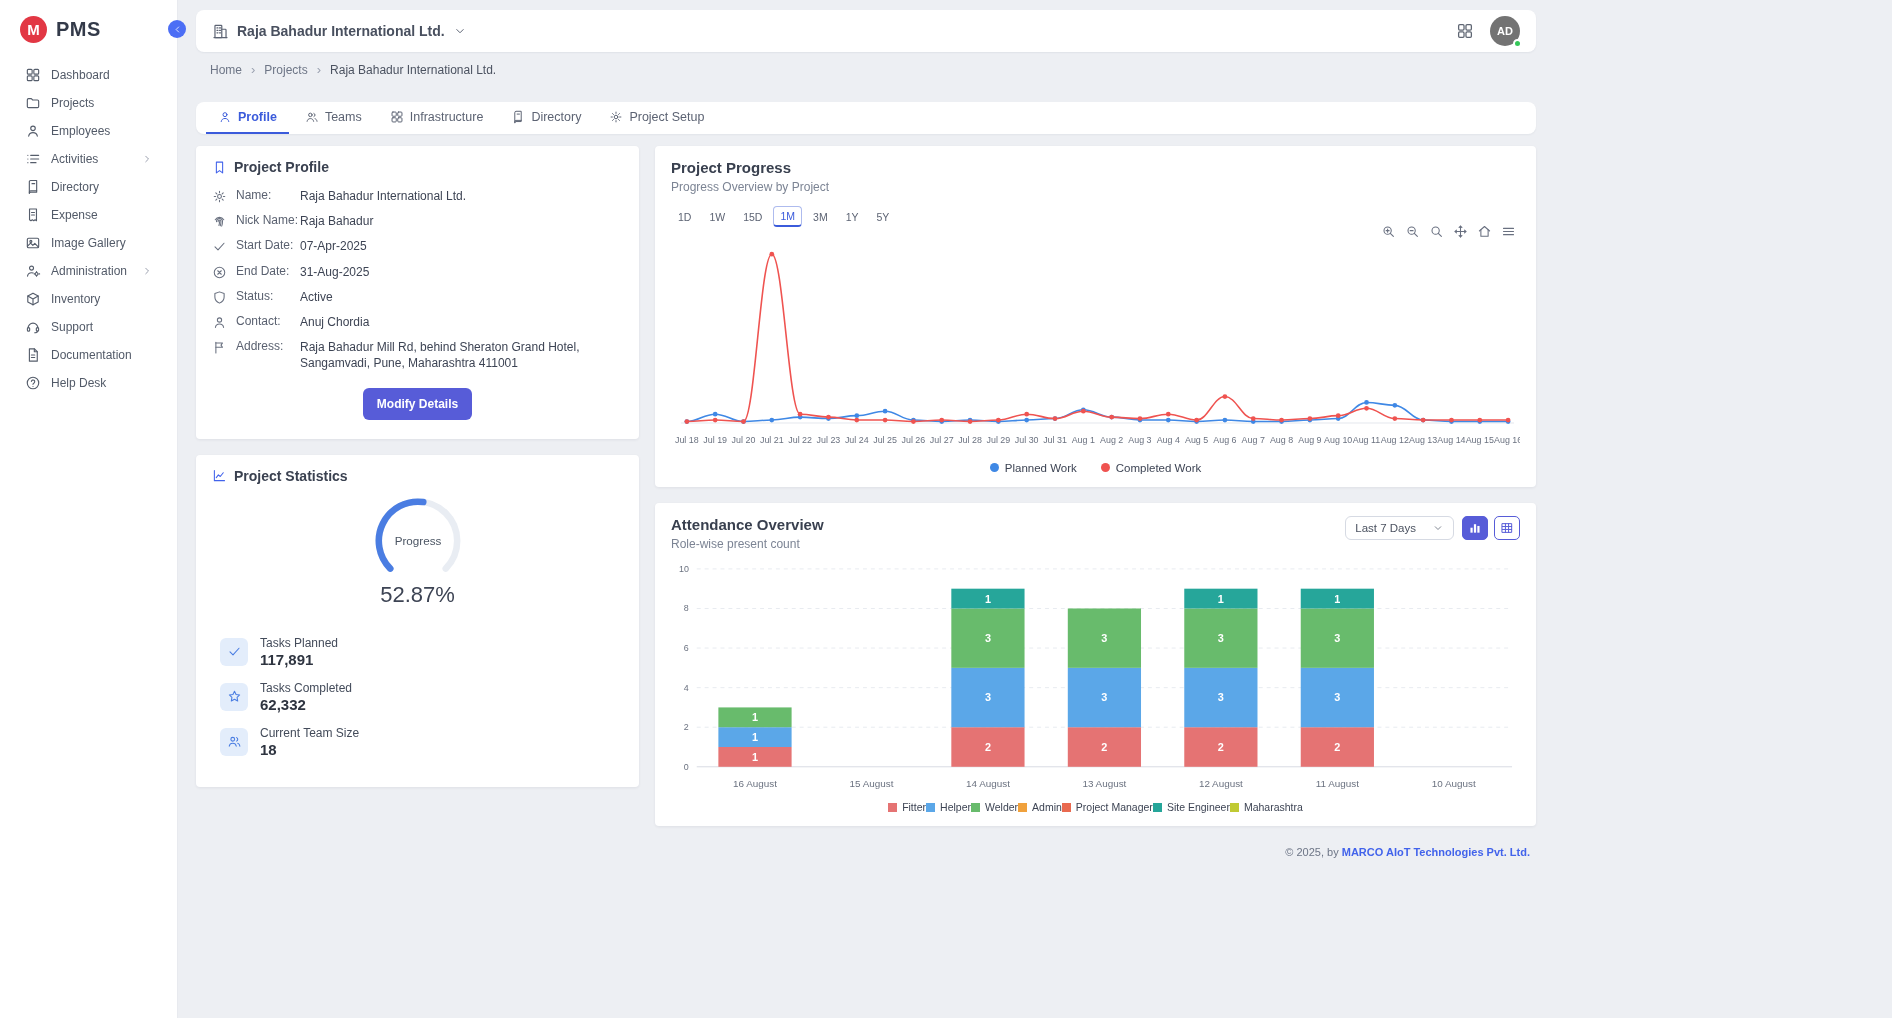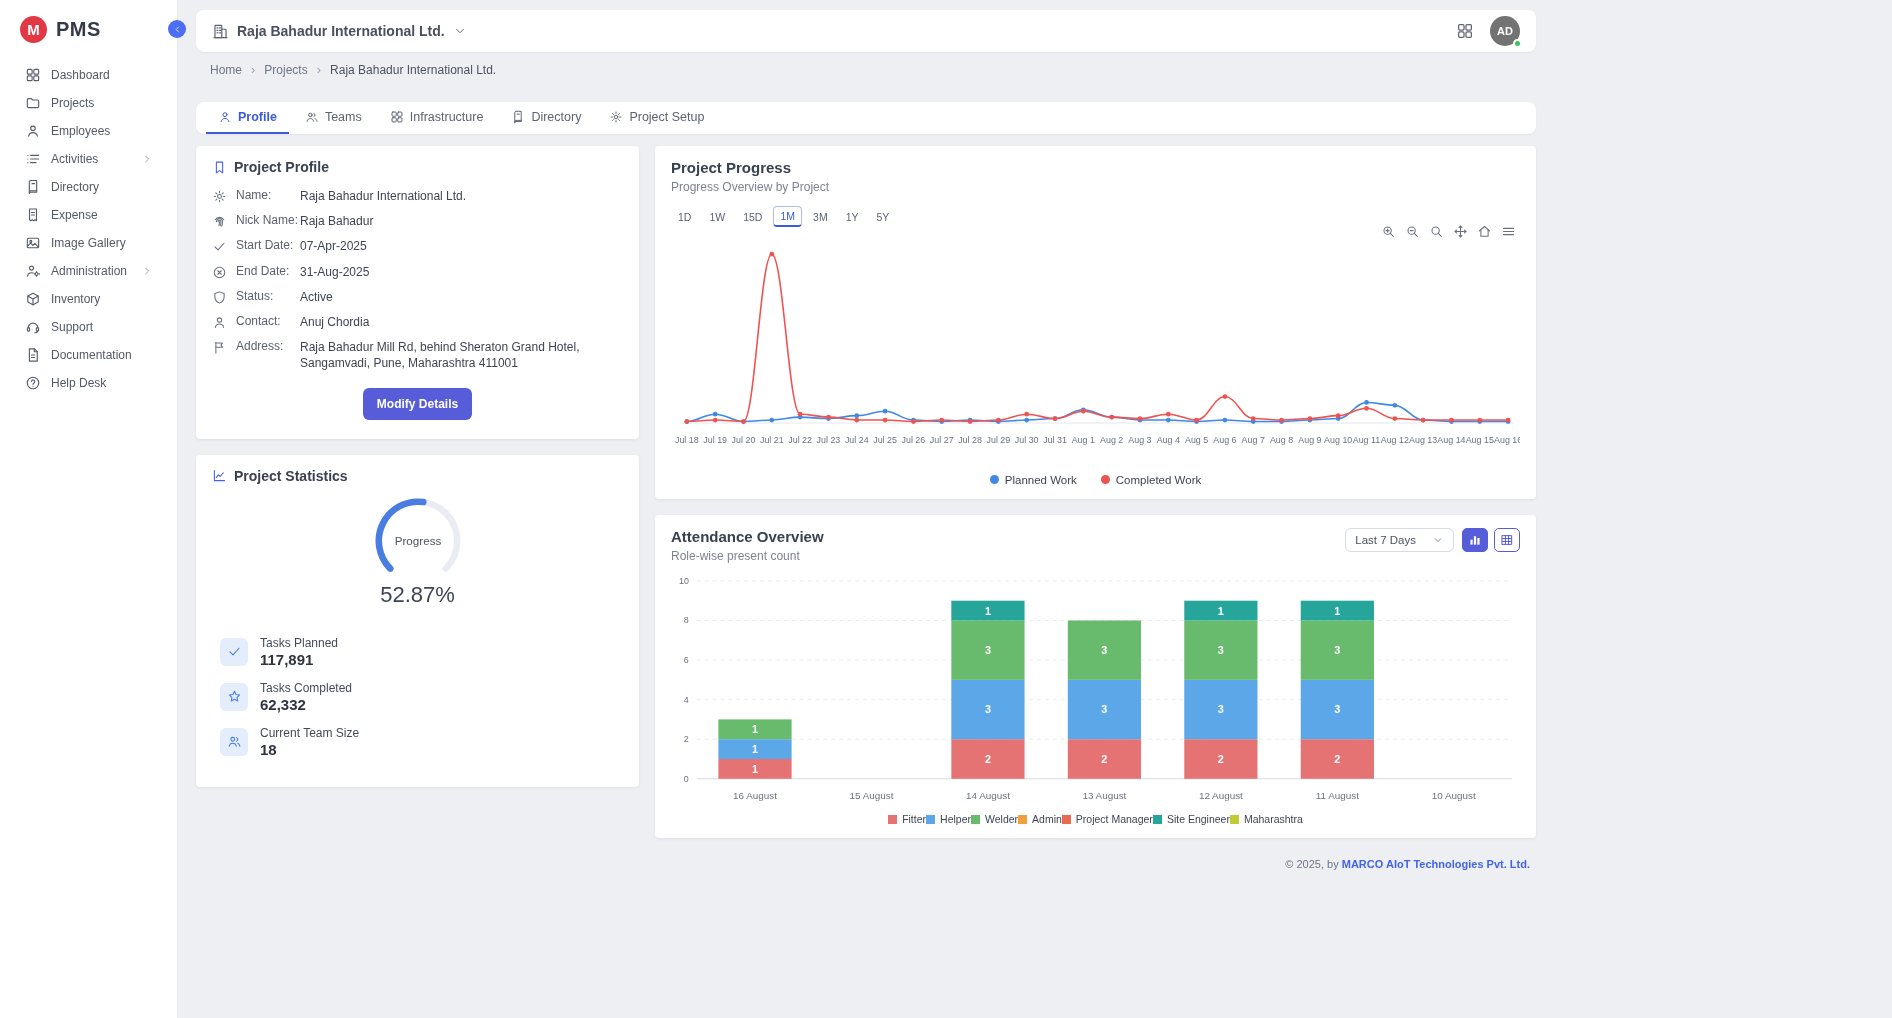--- a/index.html
+++ b/index.html
@@ -69,21 +69,21 @@
   .stat-value{font-size:15px;font-weight:bold;color:#2e3440;margin-top:1px}
 
   
   .progress-card{position:relative}
   .ranges{display:flex;gap:4px;margin-top:12px}
   .range-btn{font-size:10.5px;color:#5c6373;padding:3px 6px;border:1px solid transparent;background:none;cursor:pointer;border-radius:4px}
   .range-btn.active{color:#3b5bdb;border-color:#aebbee;border-bottom:2px solid #3b5bdb}
   .chart-toolbar{position:absolute;right:20px;top:78px;display:flex;gap:9px;color:#697080}
   .chart-toolbar .icon{cursor:pointer}
   .line-chart{width:100%;margin-top:6px}
-  .legend{display:flex;justify-content:center;gap:24px;font-size:11.5px;color:#3d4454;margin-top:16px}
+  .legend{display:flex;justify-content:center;gap:24px;font-size:11.5px;color:#3d4454;margin-top:4px}
   .legend .li{display:flex;align-items:center;gap:6px;cursor:pointer}
   .legend .dot{width:9px;height:9px;border-radius:50%}
 
   
   .att-head{display:flex;align-items:flex-start}
   .att-controls{margin-left:auto;display:flex;gap:8px;align-items:center}
   .select{display:flex;align-items:center;gap:16px;border:1px solid #d6dae3;border-radius:6px;padding:5px 9px;font-size:11.5px;color:#4b5260;cursor:pointer;background:#fff}
   .select .s-chev{color:#6b7280}
   .toggles{display:flex;gap:6px}
   .toggle{width:26px;height:24px;border-radius:5px;display:flex;align-items:center;justify-content:center;cursor:pointer;border:1px solid #575cd8;background:#fff;color:#575cd8;padding:0}

